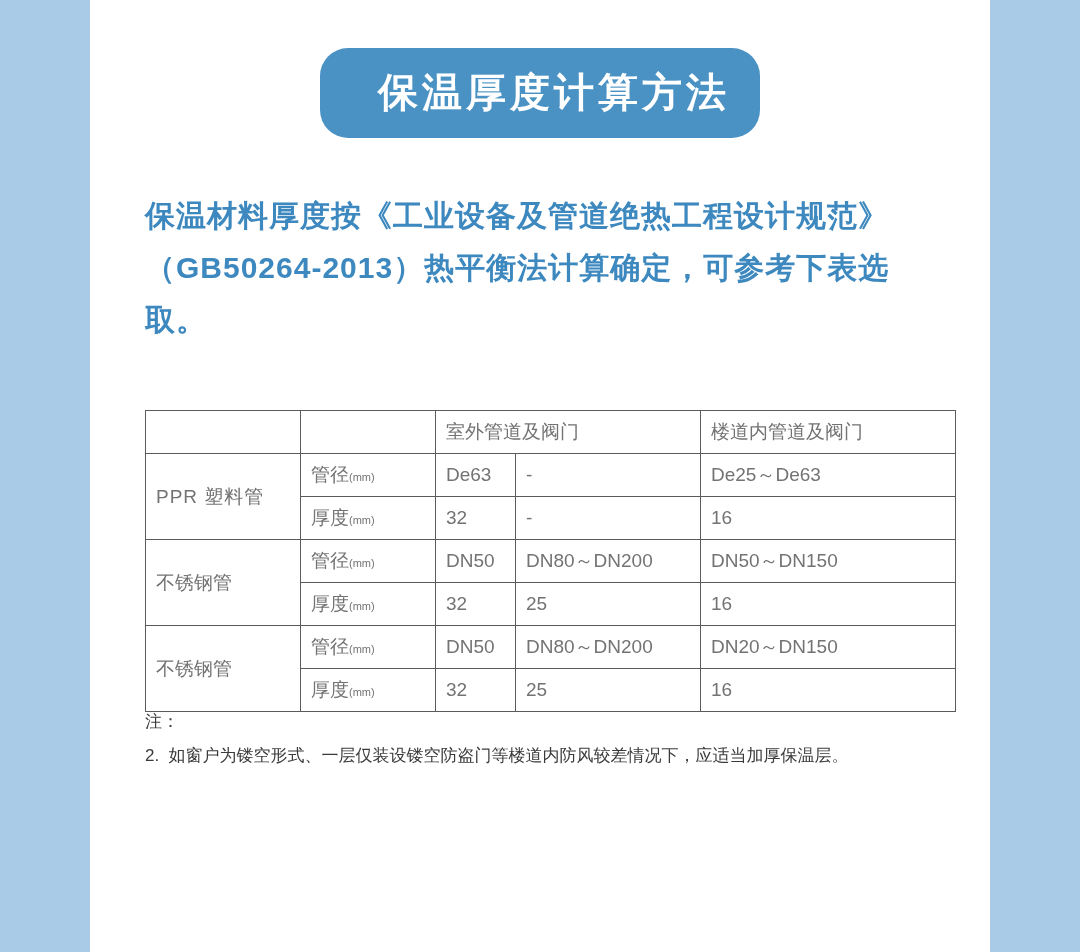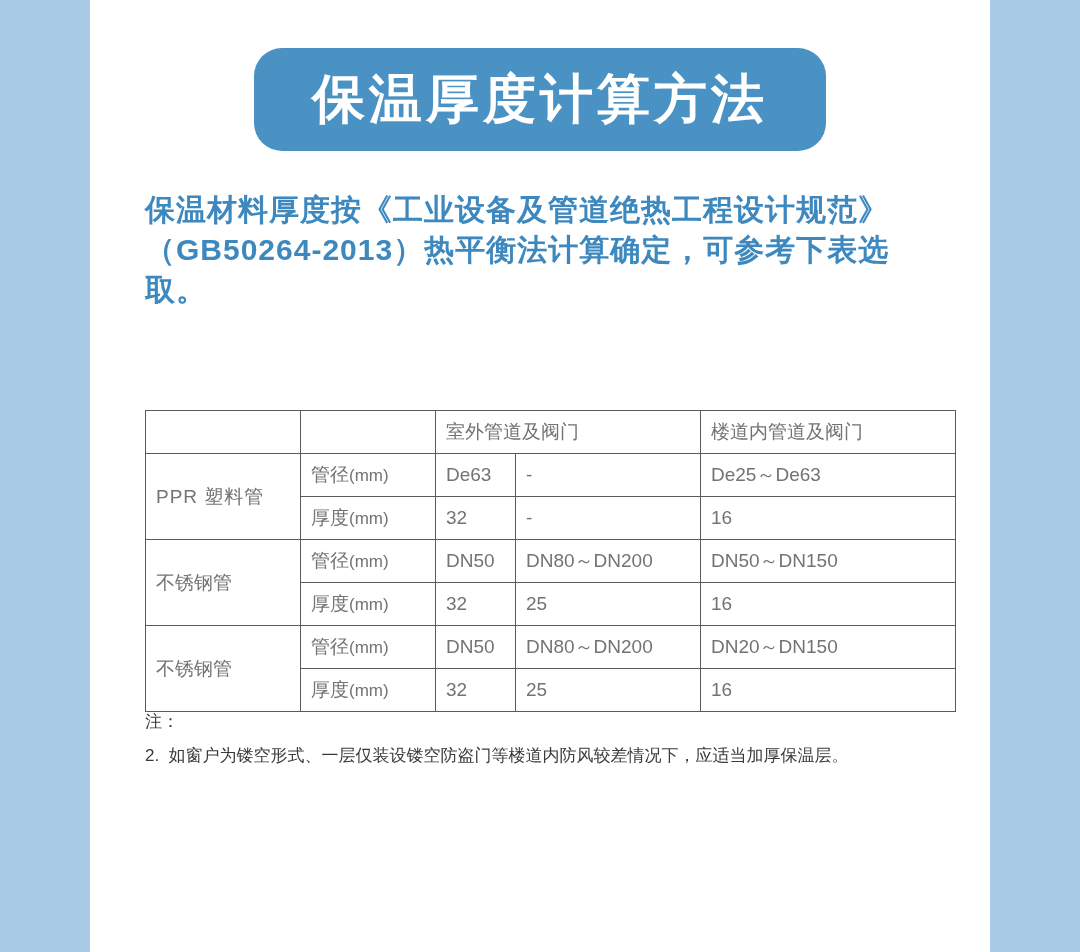--- a/index.html
+++ b/index.html
@@ -25,36 +25,36 @@
     position: absolute;
     left: 0;
     top: 48px;
     width: 900px;
     text-align: center;
   }
   .title-pill {
     display: inline-block;
     background: #4a92c4;
     color: #ffffff;
-    font-size: 53px;
+    font-size: 40px;
     font-weight: bold;
     letter-spacing: 4px;
-    padding: 24px 58px 26px 58px;
+    padding: 24px 30px 26px 58px;
     border-radius: 28px;
     line-height: 1;
   }
   .intro {
     position: absolute;
     left: 55px;
     top: 190px;
     width: 800px;
     color: #3d88be;
     font-size: 30px;
     font-weight: bold;
-    line-height: 40px;
+    line-height: 52px;
     letter-spacing: 1px;
   }
   .table-wrap {
     position: absolute;
     left: 55px;
     top: 410px;
     width: 810px;
   }
   table.spec {
     border-collapse: collapse;
@@ -91,21 +91,21 @@
     font-size: 19px;
     font-weight: normal;
     letter-spacing: 1px;
   }
   .subhdr {
     font-weight: bold;
     font-size: 20px;
   }
   .subhdr .unit {
     font-weight: normal;
-    font-size: 17px;
+    font-size: 11px;
   }
   .notes {
     position: absolute;
     left: 55px;
     top: 705px;
     width: 810px;
     color: #3a3a3a;
     font-size: 17px;
     line-height: 34px;
   }

